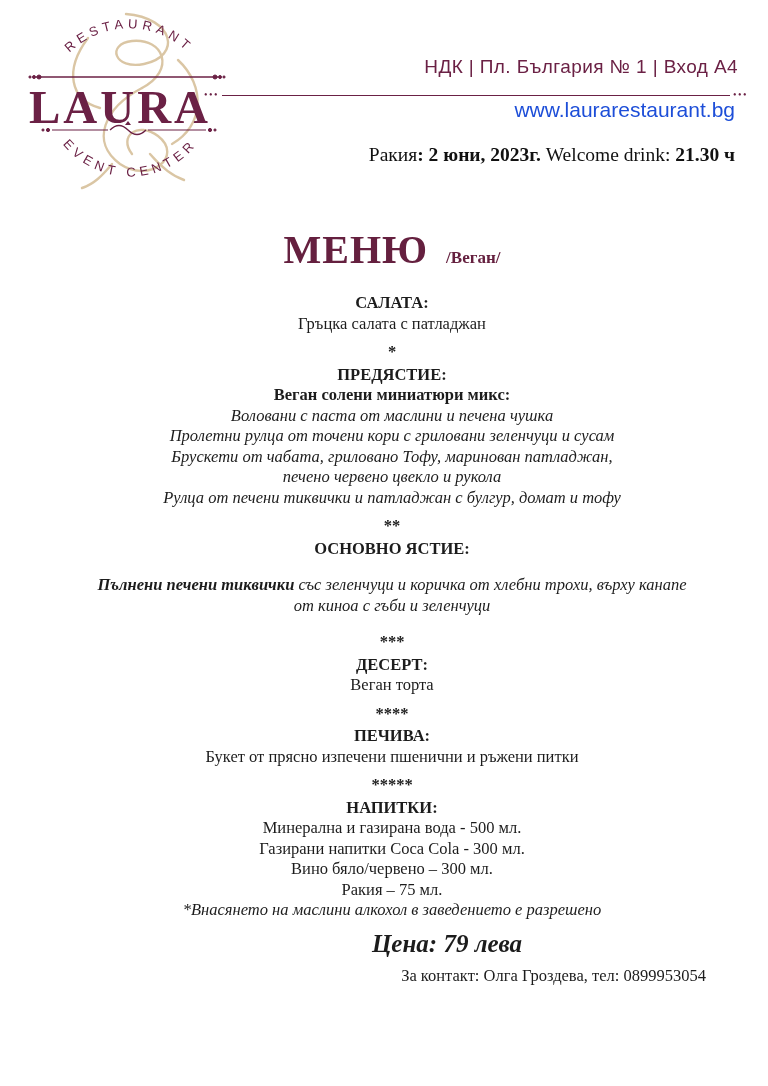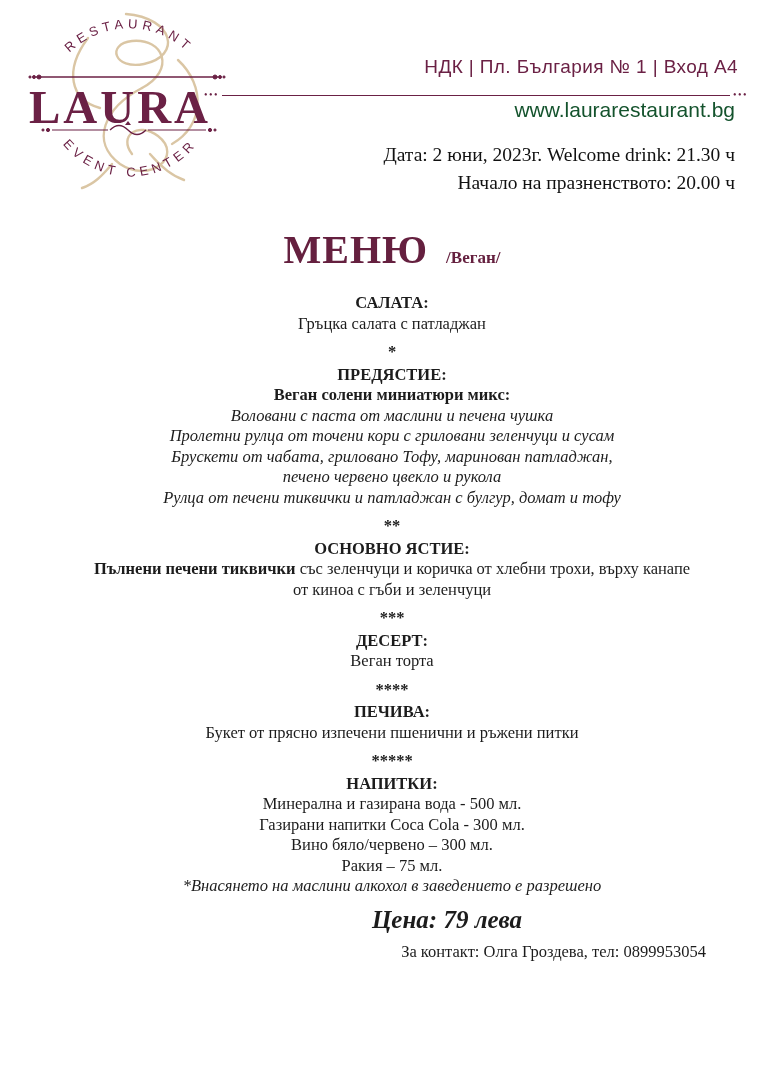--- a/index.html
+++ b/index.html
@@ -17,42 +17,42 @@
     color:#6b2145; letter-spacing:0.4px;
   }
   .long-rule {
     position:absolute; top:90px; left:204px; right:20px;
     display:flex; align-items:center; color:#6b2145; gap:3px;
   }
   .long-rule .rline { flex:1; border-top:1.4px solid #6b2145; }
   .long-rule .dots { font-size:10px; letter-spacing:1.5px; line-height:1; }
   .site {
     position:absolute; top:98px; right:33px;
-    font-family:"Liberation Sans", sans-serif; font-size:21px; color:#14532d;
+    font-family:"Liberation Sans", sans-serif; font-size:21px; color:#1d4ed8;
   }
   .dates {
     position:absolute; top:141px; right:33px; text-align:right;
     font-size:19.5px; line-height:28px; color:#111;
   }
-  .dates b { font-weight:normal; }
+  .dates b { font-weight:bold; }
   
   main {
     position:absolute; top:225px; left:0; width:100%;
     text-align:center; transform:translateX(8px);
   }
   .title {
     font-size:40px; line-height:50px; color:#65203f; font-weight:bold;
     letter-spacing:1px; margin-bottom:10px;
   }
   .title .sub { font-size:17px; margin-left:18px; letter-spacing:0; }
   .sec-h { font-size:16.5px; font-weight:bold; line-height:20.5px; }
   .line  { font-size:16.5px; line-height:20.5px; }
   .line.it { font-style:italic; }
   .sep   { font-size:16.5px; font-weight:bold; line-height:20.5px; margin-top:8px; margin-bottom:2px; }
-  .wrap  { max-width:612px; margin:0 auto; }
+  .wrap  { max-width:612px; margin:16px auto;font-style:italic; }
   .note b { font-weight:normal; }
   .price {
     margin-top:8px; font-size:25px; line-height:30px;
     font-weight:bold; font-style:italic; transform:translateX(55px);
   }
   .contact { margin-top:7px; font-size:16.5px; text-align:right; padding-right:70px; }
 </style>
 </head>
 <body>
 
@@ -109,22 +109,21 @@
 
     <div class="long-rule">
       <span class="dots">•••</span>
       <span class="rline"></span>
       <span class="dots">•••</span>
     </div>
 
     <div class="site">www.laurarestaurant.bg</div>
 
     <div class="dates">
-      <div><span>Дата</span><b>: 2 юни, 2023г.</b><span> Welcome drink: </span><b>21.30 ч</b></div>
-      <div><span>Начало на празненството: </span><b>20.00 ч</b></div>
+      <div><span>Ракия</span><b>: 2 юни, 2023г.</b><span> Welcome drink: </span><b>21.30 ч</b></div>
     </div>
   </header>
 
   <main>
 
     <h1 class="title"><span>МЕНЮ</span><span class="sub">/Веган/</span></h1>
 
     <section>
       <h2 class="sec-h">САЛАТА:</h2>
       <p class="line">Гръцка салата с патладжан</p>

